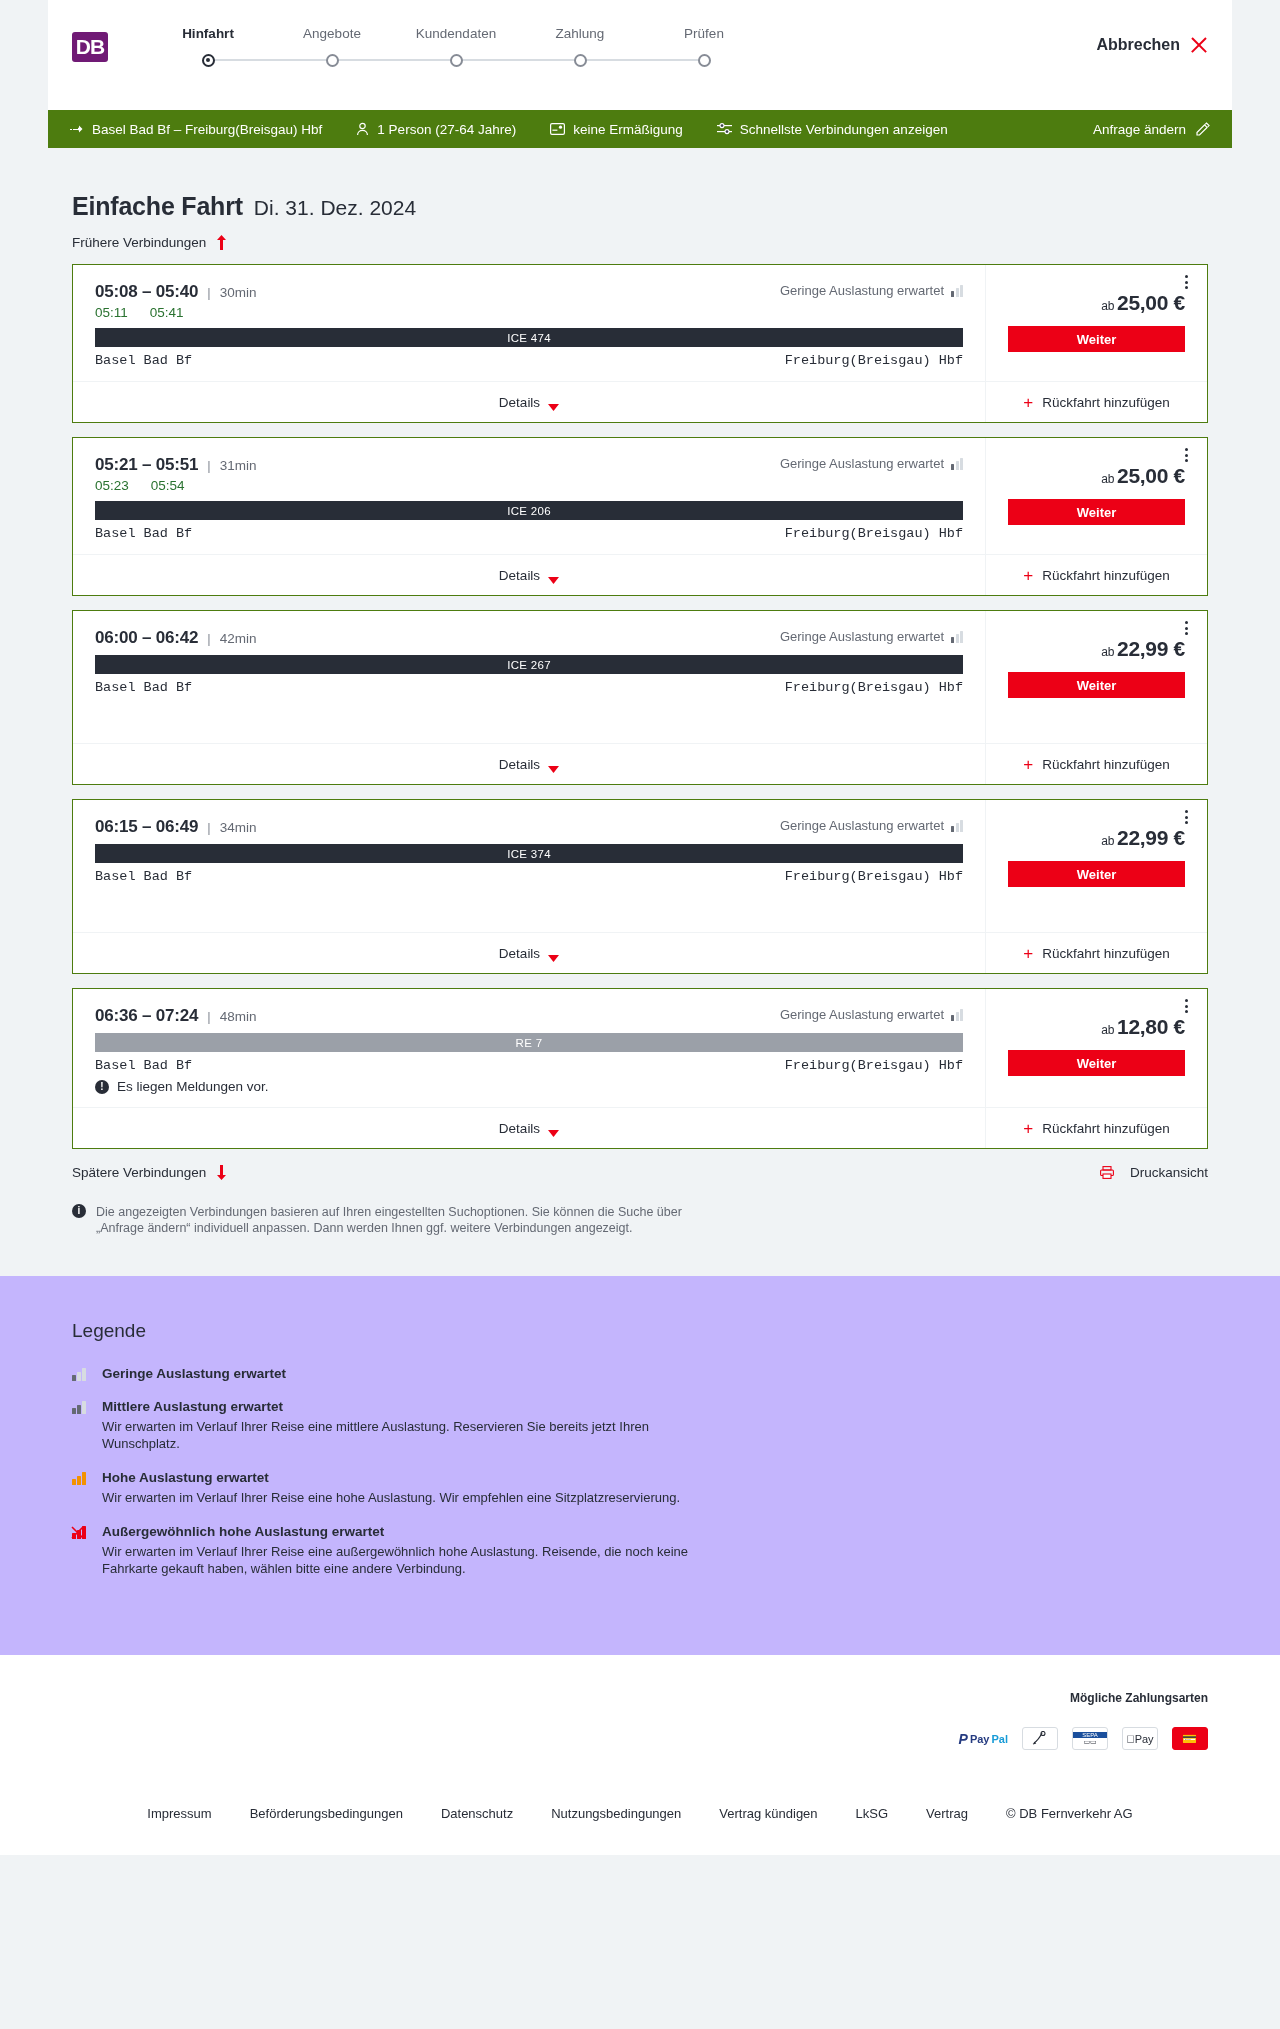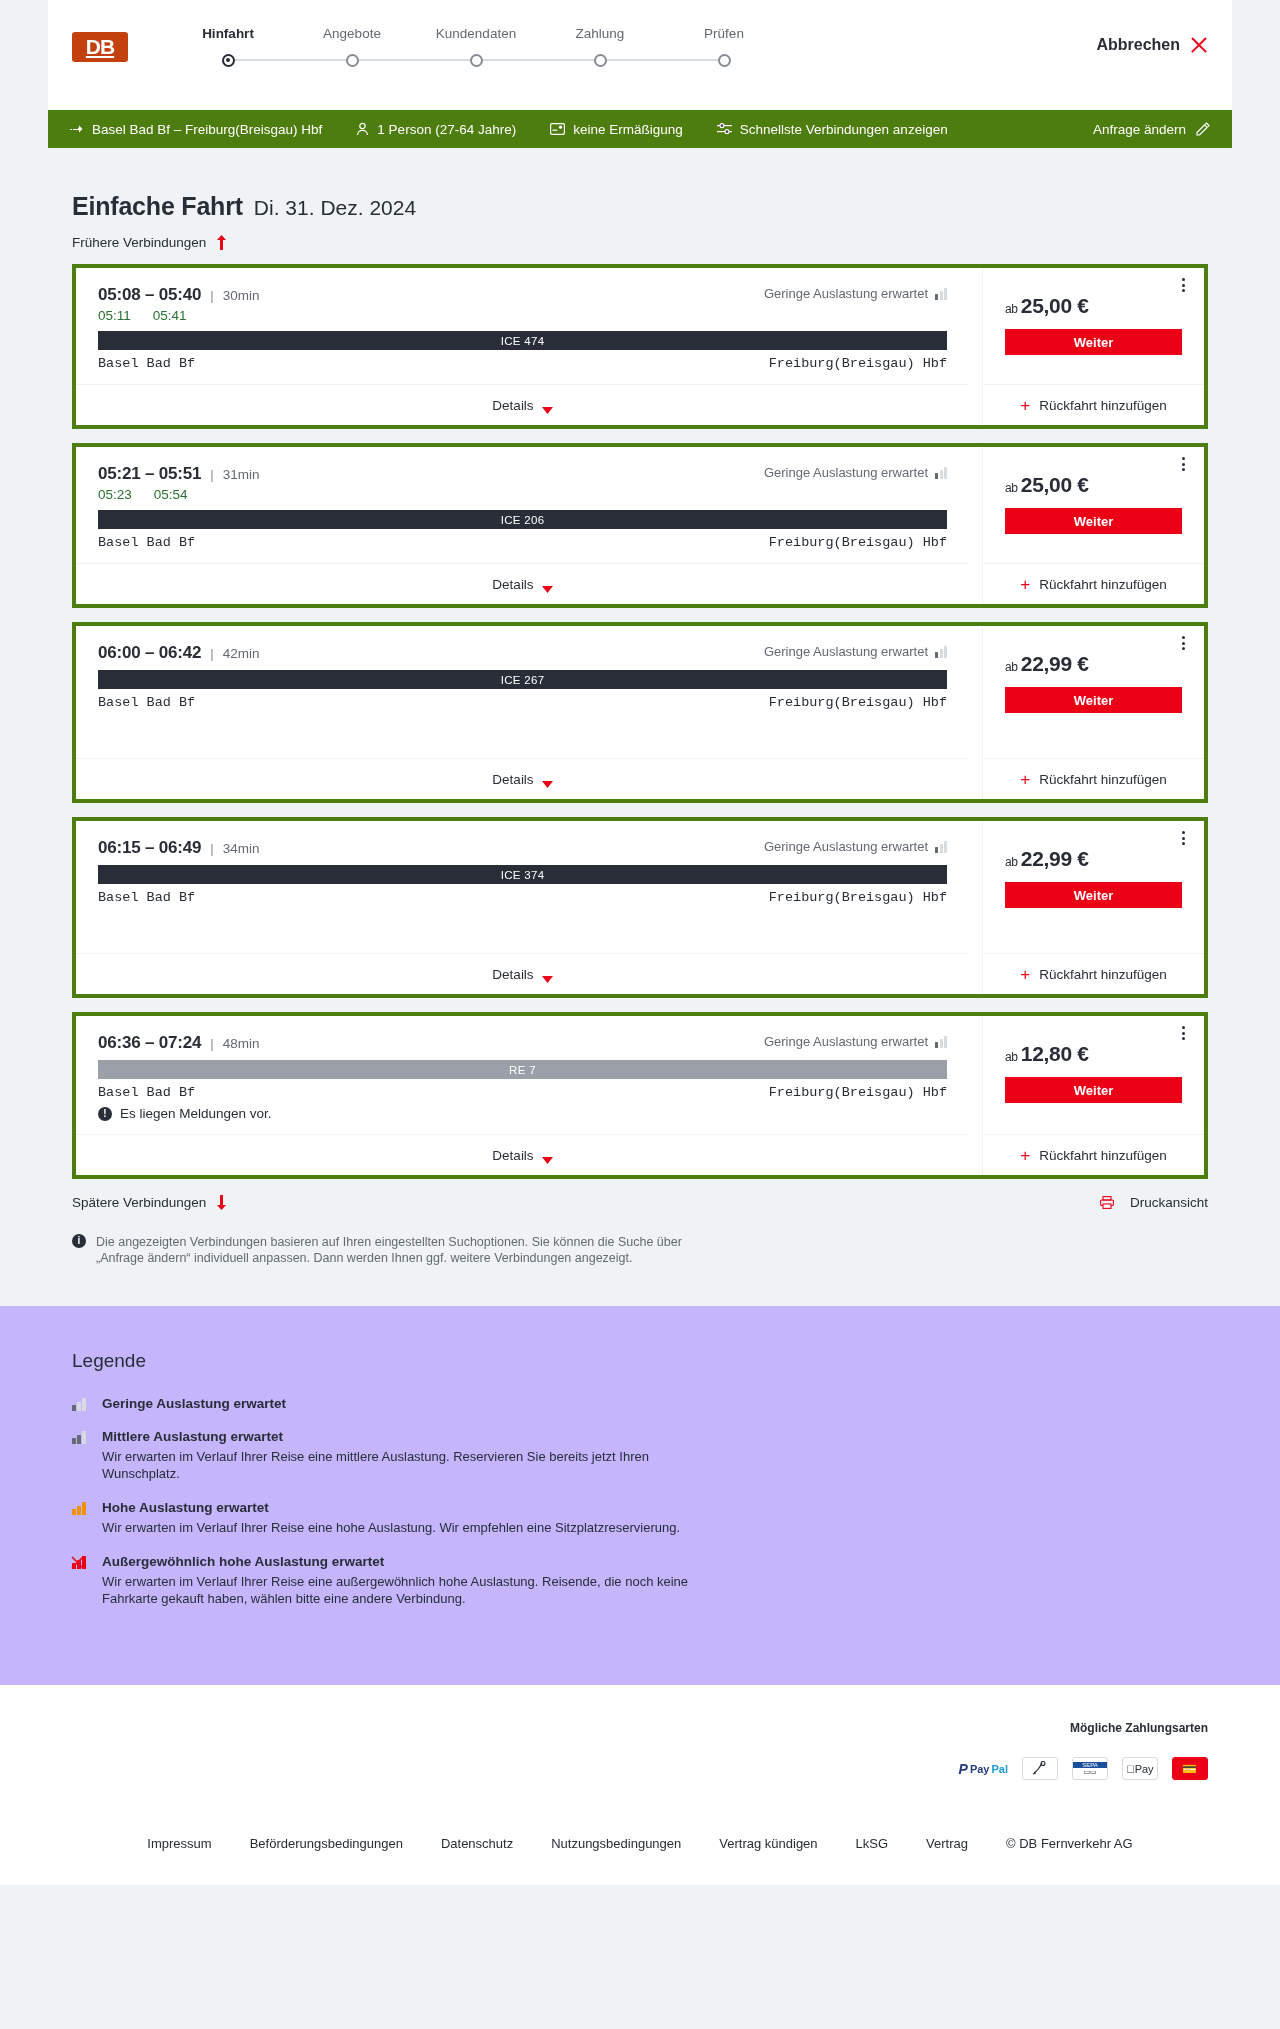--- a/index.html
+++ b/index.html
@@ -16,28 +16,27 @@
   
   .header {
     background: #fff;
     margin: 0 48px;
     height: 110px;
     position: relative;
     display: flex;
     align-items: flex-start;
   }
   .db-logo {
-    width: 56px; height: 30px;
-    background: #c2410c;
+    width: 36px; height: 30px;
+    background: #701a75;
     border-radius: 3px;
     margin: 32px 0 0 24px;
     display: flex; align-items: center; justify-content: center;
     color: #fff; font-weight: bold; font-size: 21px; letter-spacing: -1px;
     font-family: "Liberation Sans", sans-serif;
-    text-decoration: underline;
   }
   .stepper {
     margin-left: 38px;
     margin-top: 26px;
     display: flex;
     position: relative;
   }
   .step {
     width: 124px;
     text-align: center;
@@ -138,25 +137,24 @@
   .arrow-up, .arrow-down {
     width: 13px; height: 15px;
     position: relative;
   }
   .arrow-up svg path, .arrow-down svg path { fill: #ec0016; }
 
   
   .cards { margin-top: 14px; padding: 0 24px; }
   .card {
     background: #fff;
-    border: 4px solid #4d7c0f;
+    border: 1px solid #4d7c0f;
     display: flex;
     margin-bottom: 14px;
     position: relative;
-    gap: 13px;
   }
   .card-left { flex: 1; padding: 0; position: relative; }
   .card-body { padding: 16px 22px 0 22px; }
   .row1 {
     display: flex; align-items: center;
     position: relative;
     height: 22px;
   }
   .times { font-size: 17px; font-weight: bold; letter-spacing: -0.2px; }
   .sep { color: #878c96; margin: 0 9px; font-size: 13px; }
@@ -234,21 +232,21 @@
     position: absolute; right: 12px; top: 8px;
     width: 18px; height: 18px;
     display: flex; flex-direction: column; align-items: center;
     justify-content: center; gap: 2.5px;
     cursor: pointer;
   }
   .kebab i { width: 3px; height: 3px; border-radius: 50%; background: #282d37; display:block; }
   .price-area {
     flex: 1;
     padding: 26px 22px 0 22px;
-    display: flex; flex-direction: column; align-items: flex-start;
+    display: flex; flex-direction: column; align-items: flex-end;
   }
   .price {
     text-align: center;
     font-size: 21px; font-weight: bold;
     letter-spacing: -0.3px;
     margin-bottom: 11px;
   }
   .price .ab { font-size: 12px; font-weight: normal; color: #282d37; margin-right: 3px; }
   .weiter {
     background: #ec0016; color: #fff;

